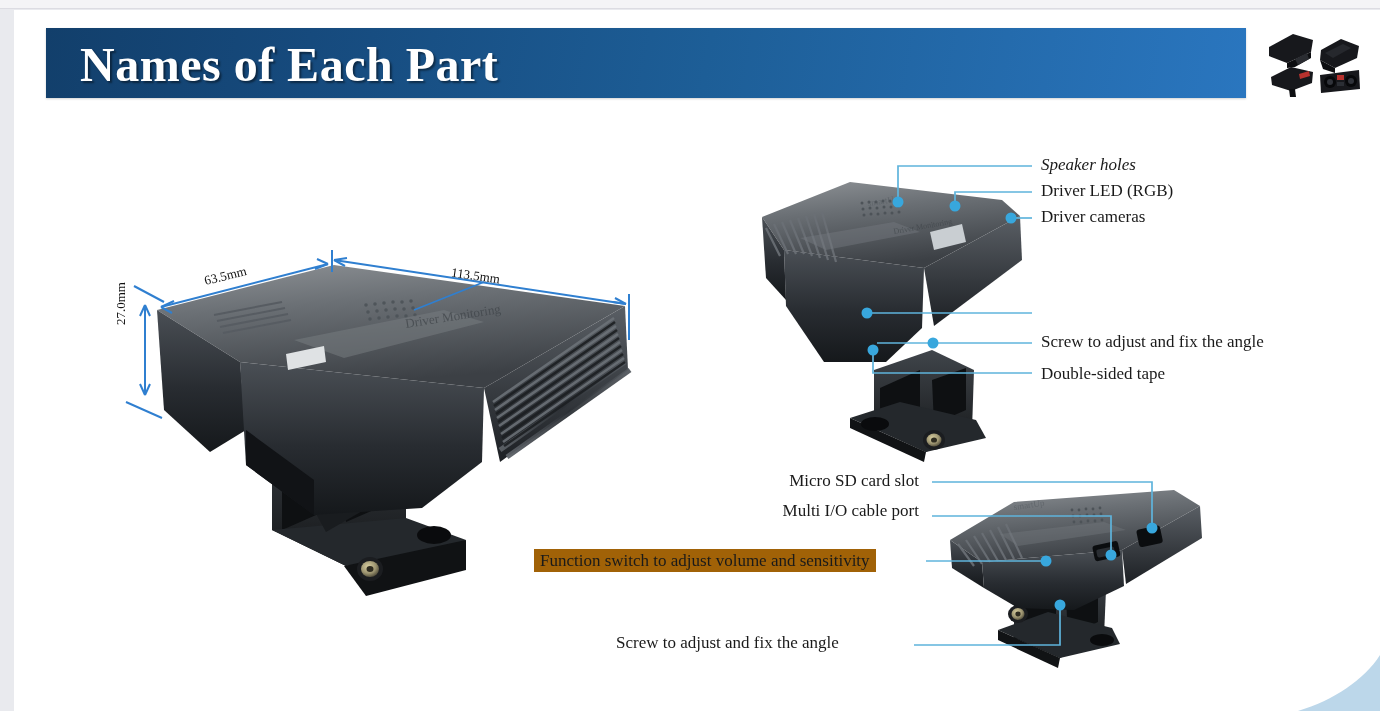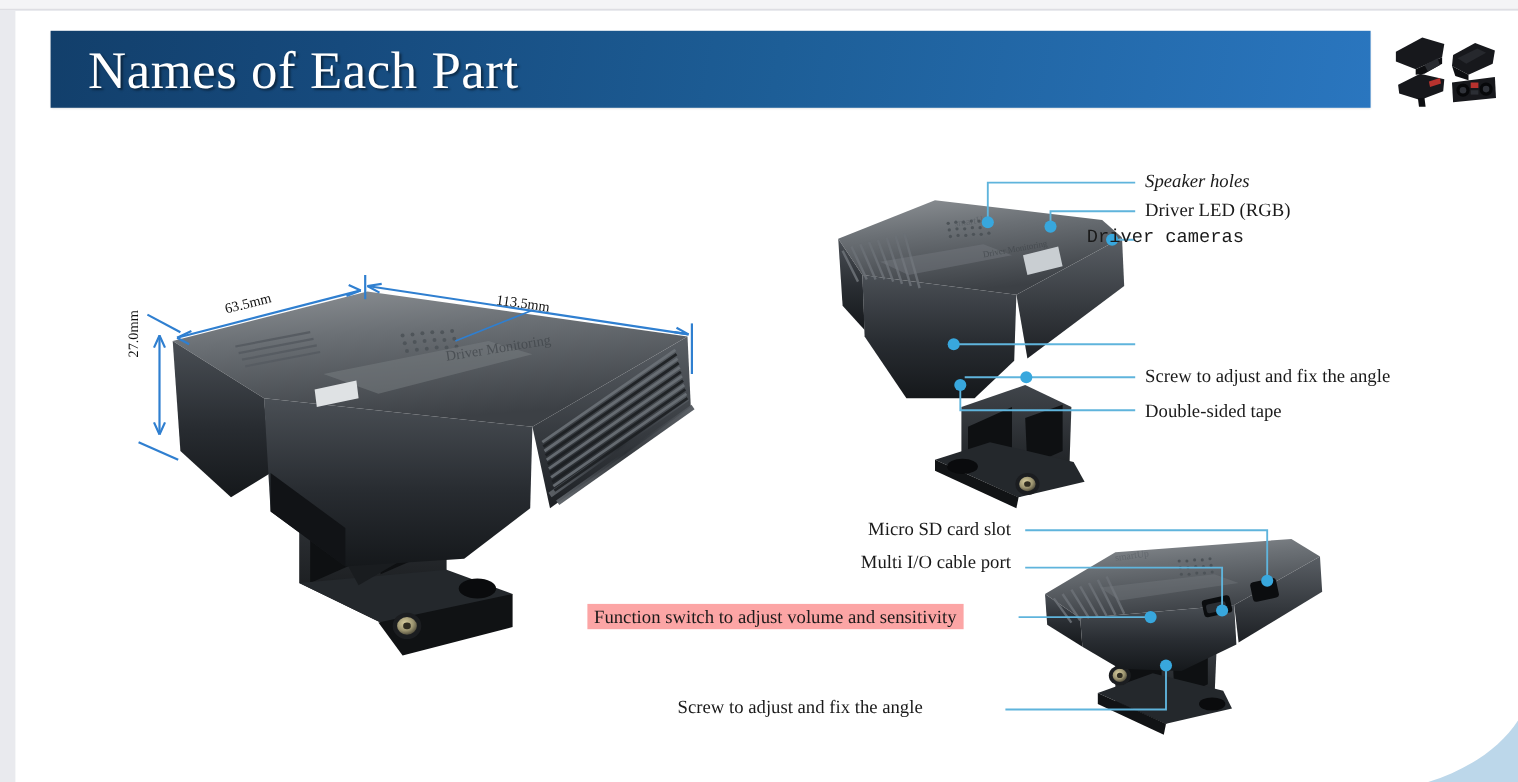--- a/index.html
+++ b/index.html
@@ -24,37 +24,37 @@
 
   
   .title-bar{
     position:absolute;left:32px;top:18px;width:1200px;height:70px;
     background:linear-gradient(100deg,#123f6b 0%,#164a7d 22%,#1d5e97 55%,#2a76bf 100%);
     box-shadow:0 1px 2px rgba(0,0,0,.18);
   }
   .title-text{
     position:absolute;left:34px;top:9px;
     font-family:"Liberation Serif",serif;
-    font-weight:normal;font-size:48px;color:#ffffff;
+    font-weight:bold;font-size:48px;color:#ffffff;
     letter-spacing:.5px;
     text-shadow:2px 2px 2px rgba(0,0,0,.45);
     white-space:nowrap;
   }
   .brand-thumbs{
     position:absolute;left:1251px;top:15px;width:100px;height:75px;
   }
   .brand-thumbs svg{display:block;}
 
   
   .lbl{
     position:absolute;white-space:nowrap;
     font-family:"Liberation Serif",serif;
     font-size:17px;color:#1a1a1a;line-height:1;
   }
-  .lbl.boxed{background:#fca5a5;padding:3px 6px;}
+  .lbl.boxed{background:#a16207;padding:3px 6px;}
   .dim{
     position:absolute;white-space:nowrap;
     font-family:"Liberation Serif",serif;
     font-size:13px;color:#111;
   }
   svg.overlay{position:absolute;left:0;top:0;pointer-events:none;}
 </style>
 </head>
 <body>
 
@@ -368,21 +368,21 @@
 
       <path d="M1366 645 L1366 701 L1284 701 C1320 690 1350 670 1366 645 Z" fill="#bcd7ea"></path>
     </svg>
 
     <div class="dim" style="left:190px;top:258px;transform:rotate(-14deg);">63.5mm</div>
     <div class="dim" style="left:437px;top:258px;transform:rotate(8deg);">113.5mm</div>
     <div class="dim" style="left:99px;top:315px;transform:rotate(-90deg);transform-origin:left top;">27.0mm</div>
 
     <div class="lbl" style="left:1027px;top:146px;font-style:italic;">Speaker holes</div>
     <div class="lbl" style="left:1027px;top:172px;">Driver LED (RGB)</div>
-    <div class="lbl" style="left:974px;top:198px;font-family:Liberation Mono, monospace;">Driver cameras</div>
+    <div class="lbl" style="left:1027px;top:198px;">Driver cameras</div>
 
     <div class="lbl" style="left:1027px;top:323px;">Screw to adjust and fix the angle</div>
     <div class="lbl" style="left:1027px;top:355px;">Double-sided tape</div>
 
     <div class="lbl" style="left:745px;top:462px;width:160px;text-align:right;">Micro SD card slot</div>
     <div class="lbl" style="left:735px;top:492px;width:170px;text-align:right;">Multi I/O cable port</div>
     <div class="lbl boxed" style="left:520px;top:539px;">Function switch to adjust volume and sensitivity</div>
     <div class="lbl" style="left:602px;top:624px;">Screw to adjust and fix the angle</div>
 
   </div>

